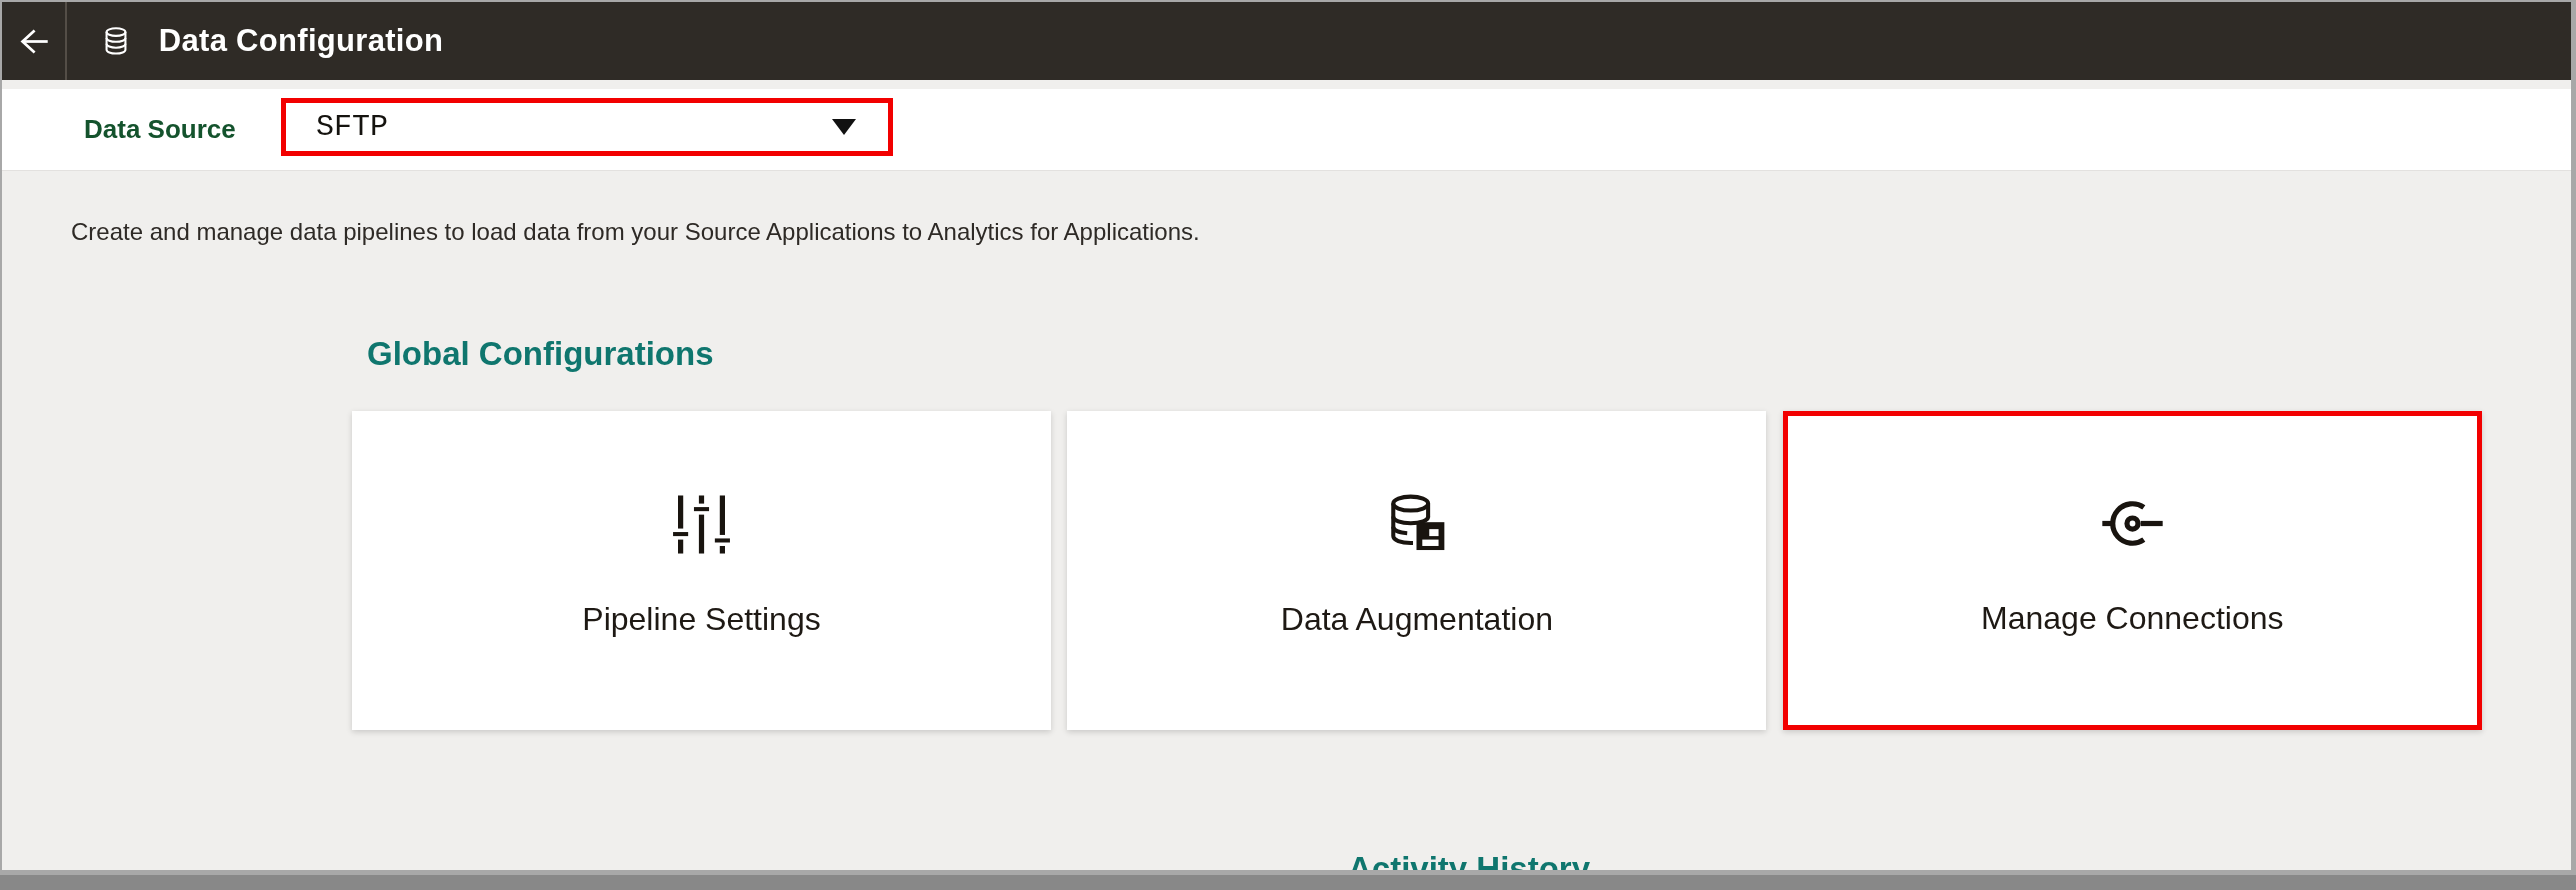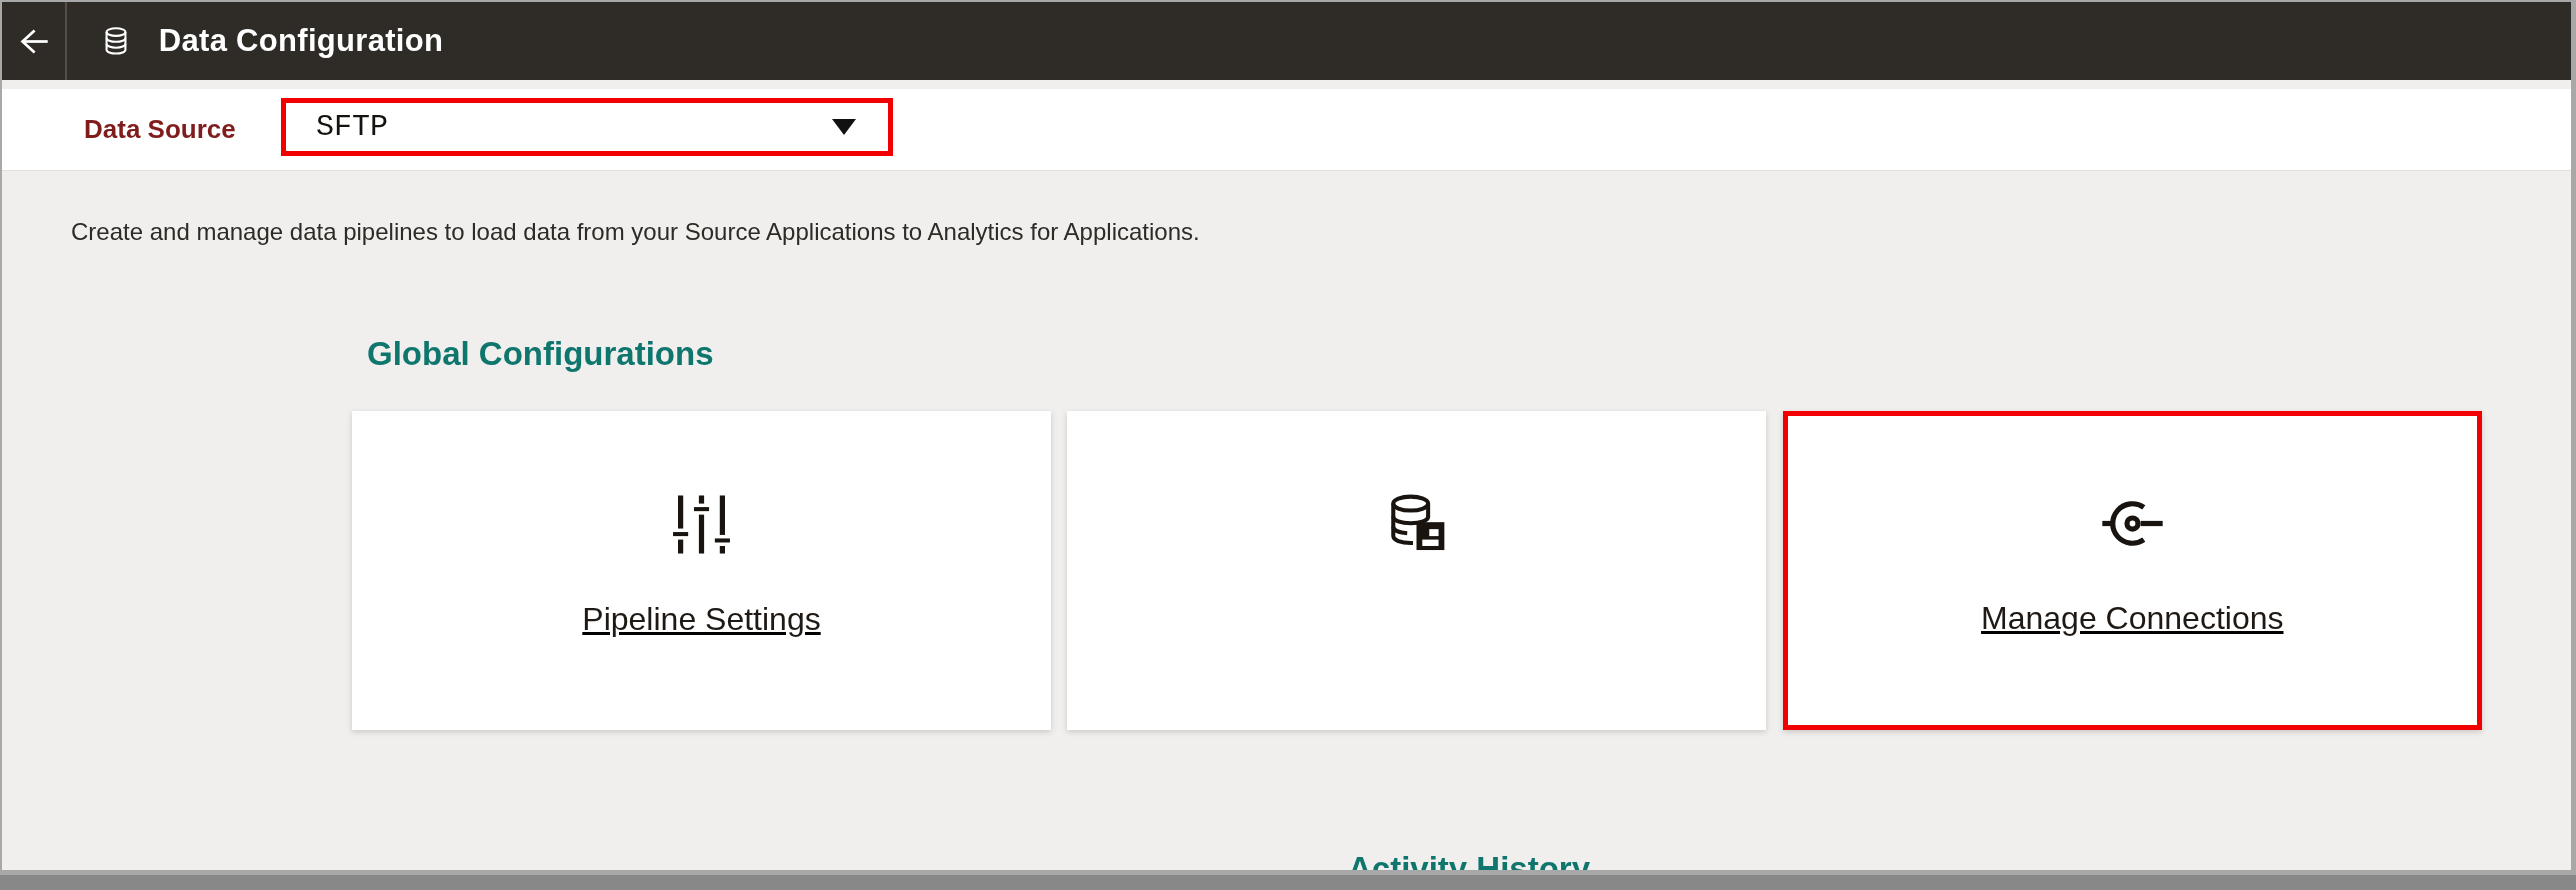--- a/index.html
+++ b/index.html
@@ -40,21 +40,21 @@
   .gap-strip{height:8.8px;background:#f0efed;}
   
   .datasource-row{
     position:relative;
     height:81px;
     background:#ffffff;
     border-bottom:1.2px solid #e3e1df;
   }
   .ds-label{
     position:absolute;left:82px;top:50%;transform:translateY(-50%);
-    font-size:26px;font-weight:700;color:#7f1d1d;white-space:nowrap;
+    font-size:26px;font-weight:700;color:#14532d;white-space:nowrap;
   }
   .ds-select{
     position:absolute;left:279px;top:8.8px;
     width:612px;height:58px;
     box-sizing:border-box;
     border:5.8px solid var(--red,#f20000);
     background:#ffffff;
     display:flex;align-items:center;
     cursor:pointer;
   }
@@ -89,21 +89,20 @@
     gap:16.4px;
     margin:39px 0 0 350px;
   }
   .card{
     width:699px;height:319px;
     background:#ffffff;
     box-sizing:border-box;
     box-shadow:0 2.3px 5.8px rgba(0,0,0,.16);
     display:flex;flex-direction:column;align-items:center;
     cursor:pointer;
-    text-decoration:underline;
   }
   .card .card-icon{margin-top:81px;}
   .card.highlighted{border:5.3px solid var(--red,#f20000);text-align:center;}
   .card.highlighted .card-icon{margin-top:75px;}
   .card-label{
     margin-top:44px;
     font-size:32px;
     color:#1e1914;
     white-space:nowrap;
   }
@@ -166,20 +165,21 @@
         <svg class="card-icon" width="65" height="65" viewBox="0 0 112 112" fill="none">
           <ellipse cx="46" cy="20" rx="30" ry="12" stroke="#19140f" stroke-width="7"></ellipse>
           <path d="M16 20 V76 c0 7 13 12 30 12 h4" stroke="#19140f" stroke-width="7"></path>
           <path d="M76 20 V44" stroke="#19140f" stroke-width="7"></path>
           <path d="M16 42 c0 7 13 12 30 12 s30 -5 30 -12" stroke="#19140f" stroke-width="7"></path>
           <path d="M16 60 c0 6 10 10 24 11" stroke="#19140f" stroke-width="7"></path>
           <rect x="56" y="52" width="48" height="48" fill="#19140f"></rect>
           <rect x="78" y="64" width="16" height="12" fill="#ffffff"></rect>
           <rect x="66" y="82" width="28" height="11" fill="#ffffff"></rect>
         </svg>
+        <div class="card-label">Data Augmentation</div>
       </div>
 
       <div class="card highlighted">
         <svg class="card-icon" width="65" height="65" viewBox="0 0 112 112" fill="none">
           <path d="M75.5 28.2 A34 34 0 1 0 75.5 83.8" stroke="#19140f" stroke-width="9"></path>
           <circle cx="56" cy="56" r="9.5" stroke="#19140f" stroke-width="9"></circle>
           <path d="M4 56 H22.5" stroke="#19140f" stroke-width="9"></path>
           <path d="M70 56 H108" stroke="#19140f" stroke-width="9"></path>
         </svg>
         <div class="card-label">Manage Connections</div>

